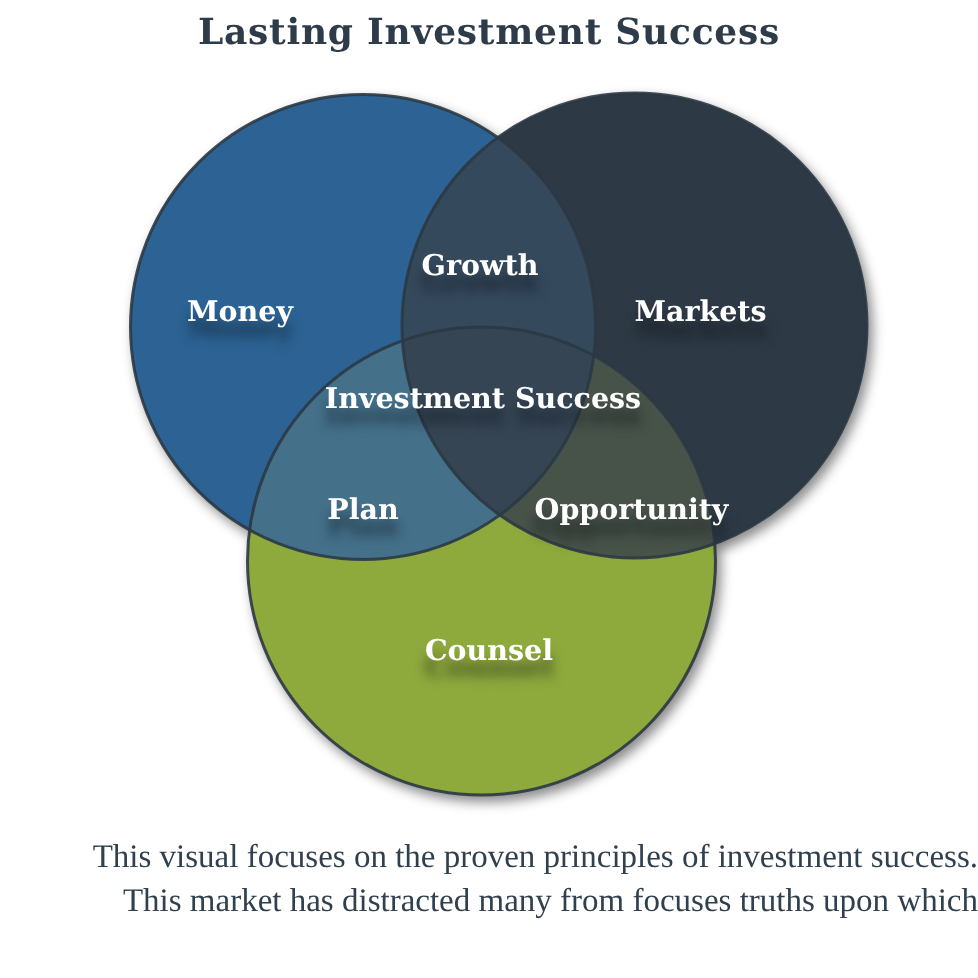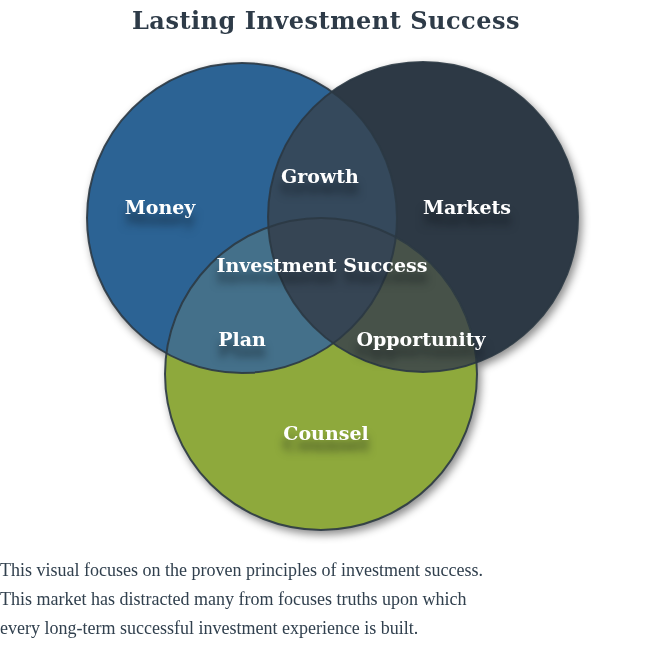--- a/index.html
+++ b/index.html
@@ -45,23 +45,23 @@
     font-weight: 700;
     font-size: 19px;
     text-anchor: middle;
     filter: drop-shadow(0px 11px 4px rgba(8,12,18,0.55));
   }
   .footer {
     position: absolute;
     top: 556px;
     left: 0;
     width: 100%;
-    text-align: left;
+    text-align: right;
     font-family: "Liberation Serif", serif;
-    font-size: 18px;
+    font-size: 22px;
     line-height: 29px;
     color: #31404e;
   }
 </style>
 </head>
 <body>
 
 <div class="page">
 
   <h1 class="title">Lasting Investment Success</h1>
@@ -102,16 +102,15 @@
       <text class="label" x="320" y="183">Growth</text>
       <text class="label" x="242" y="346">Plan</text>
       <text class="label" x="421" y="346">Opportunity</text>
       <text class="label" x="322" y="272">Investment Success</text>
     </g>
   </svg>
 
   <div class="footer">
     <div>This visual focuses on the proven principles of investment success.</div>
     <div>This market has distracted many from focuses truths upon which</div>
-    <div>every long-term successful investment experience is built.</div>
   </div>
 
 </div>
 
 </body></html>

